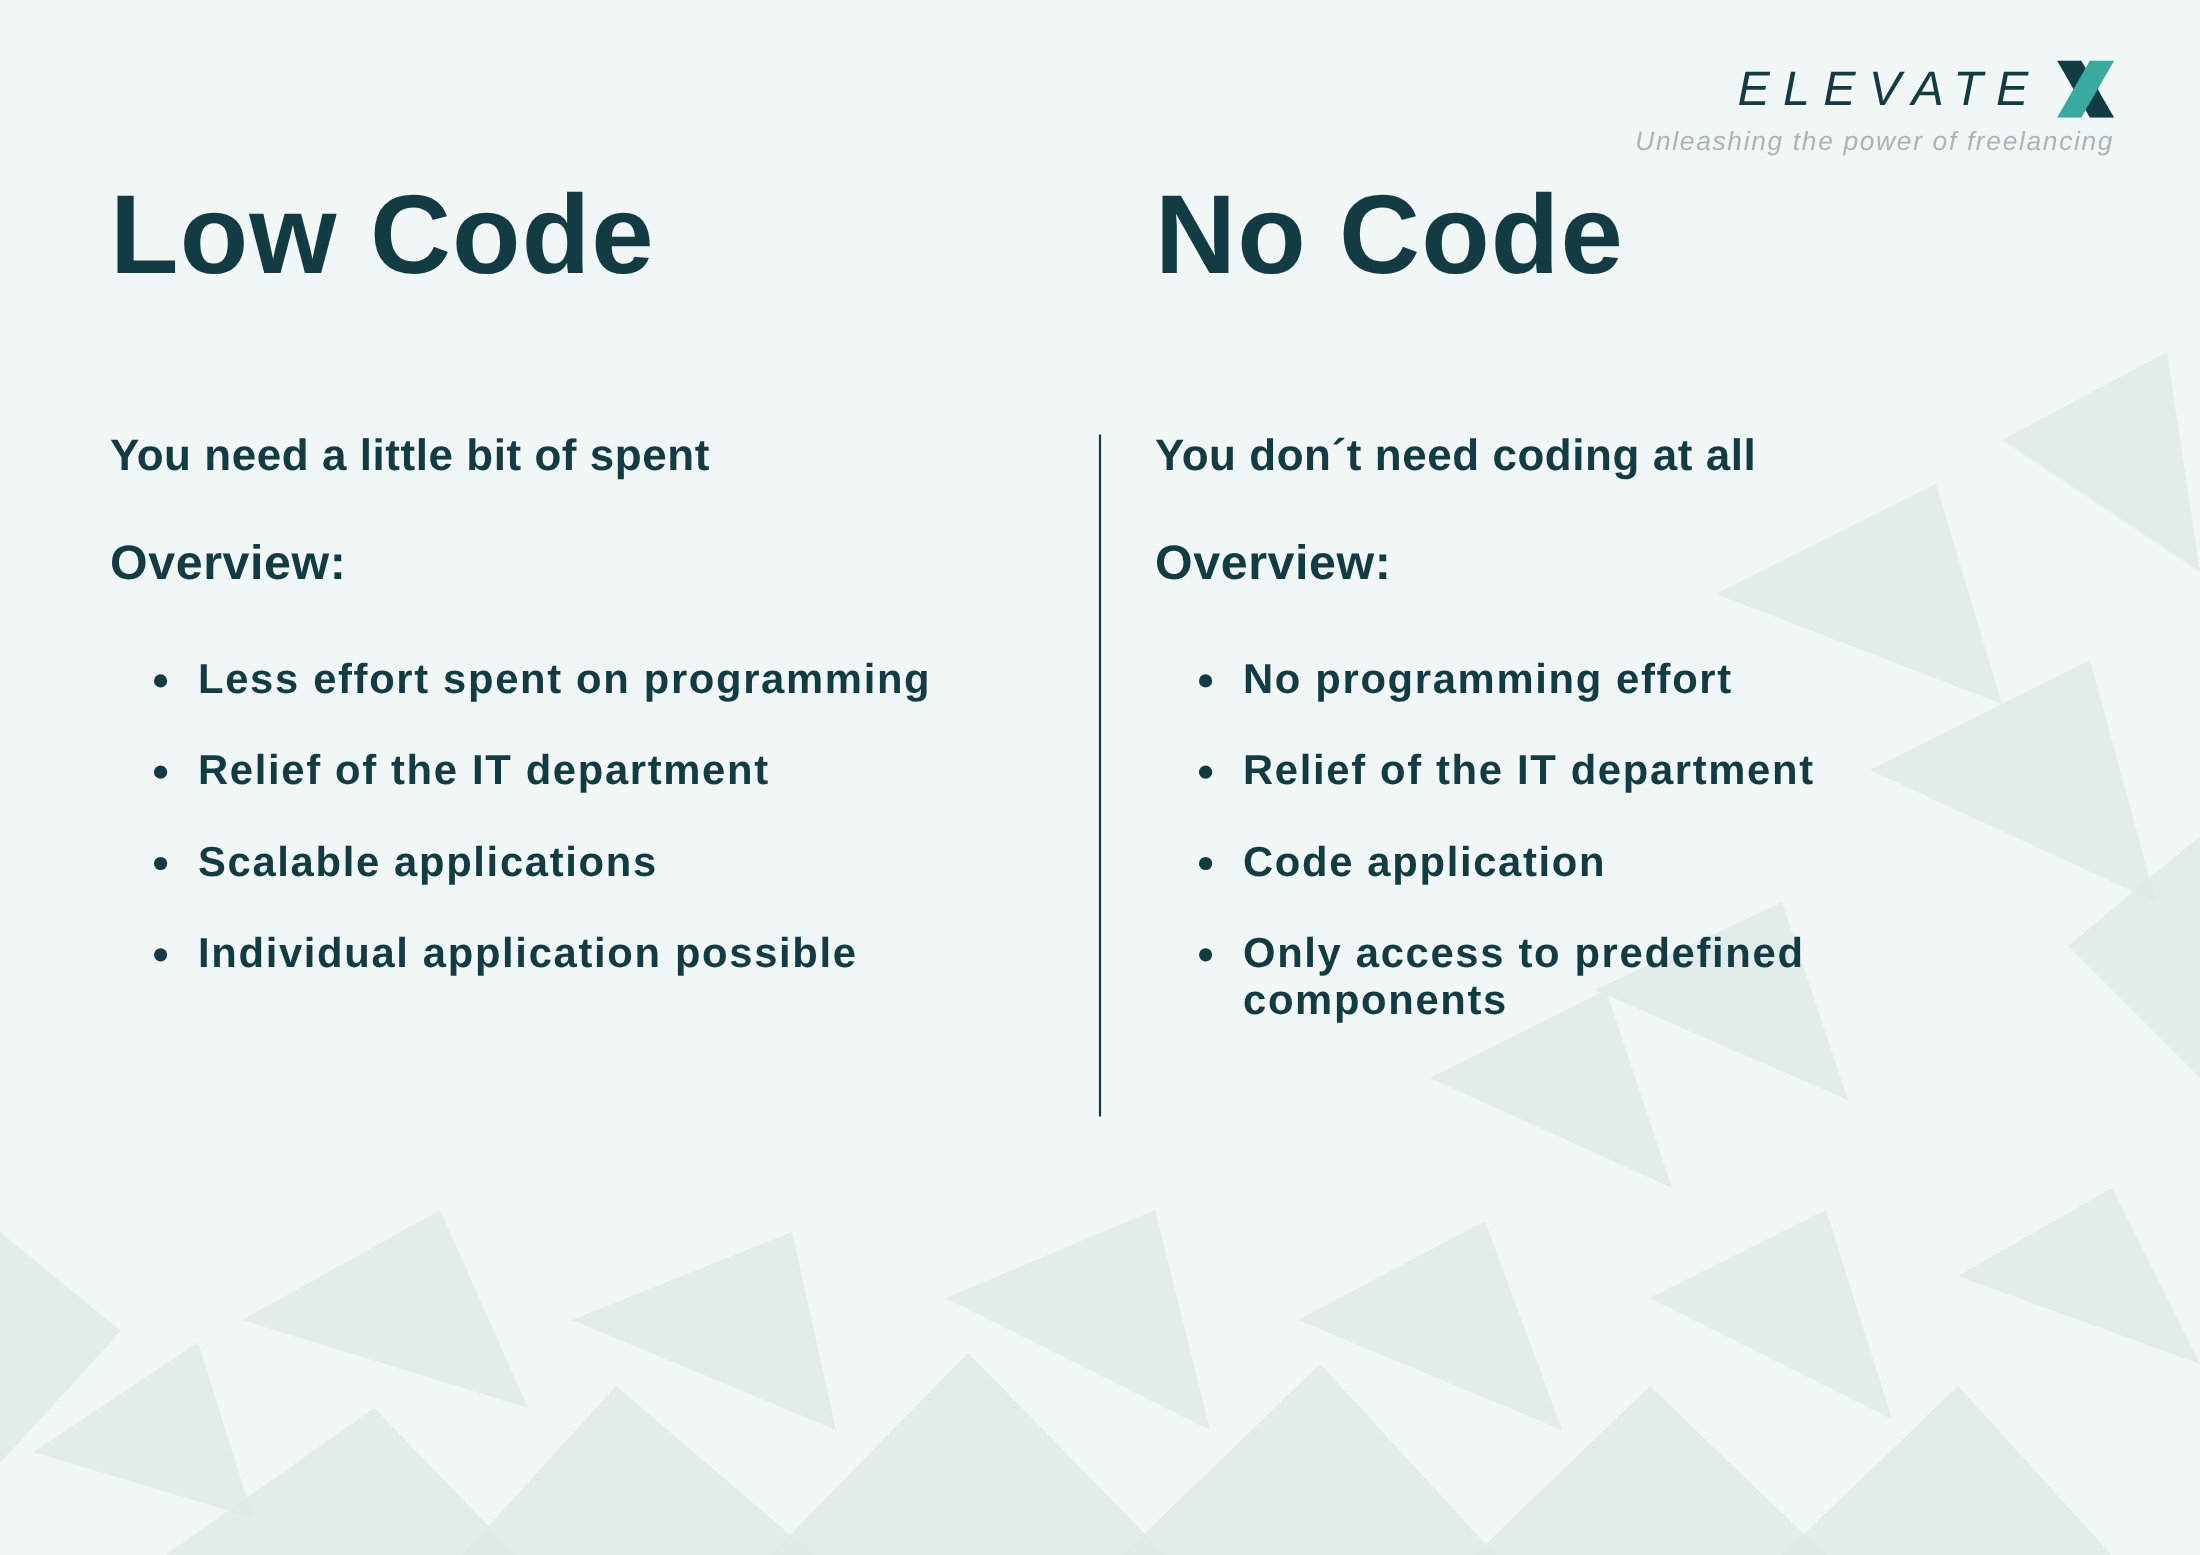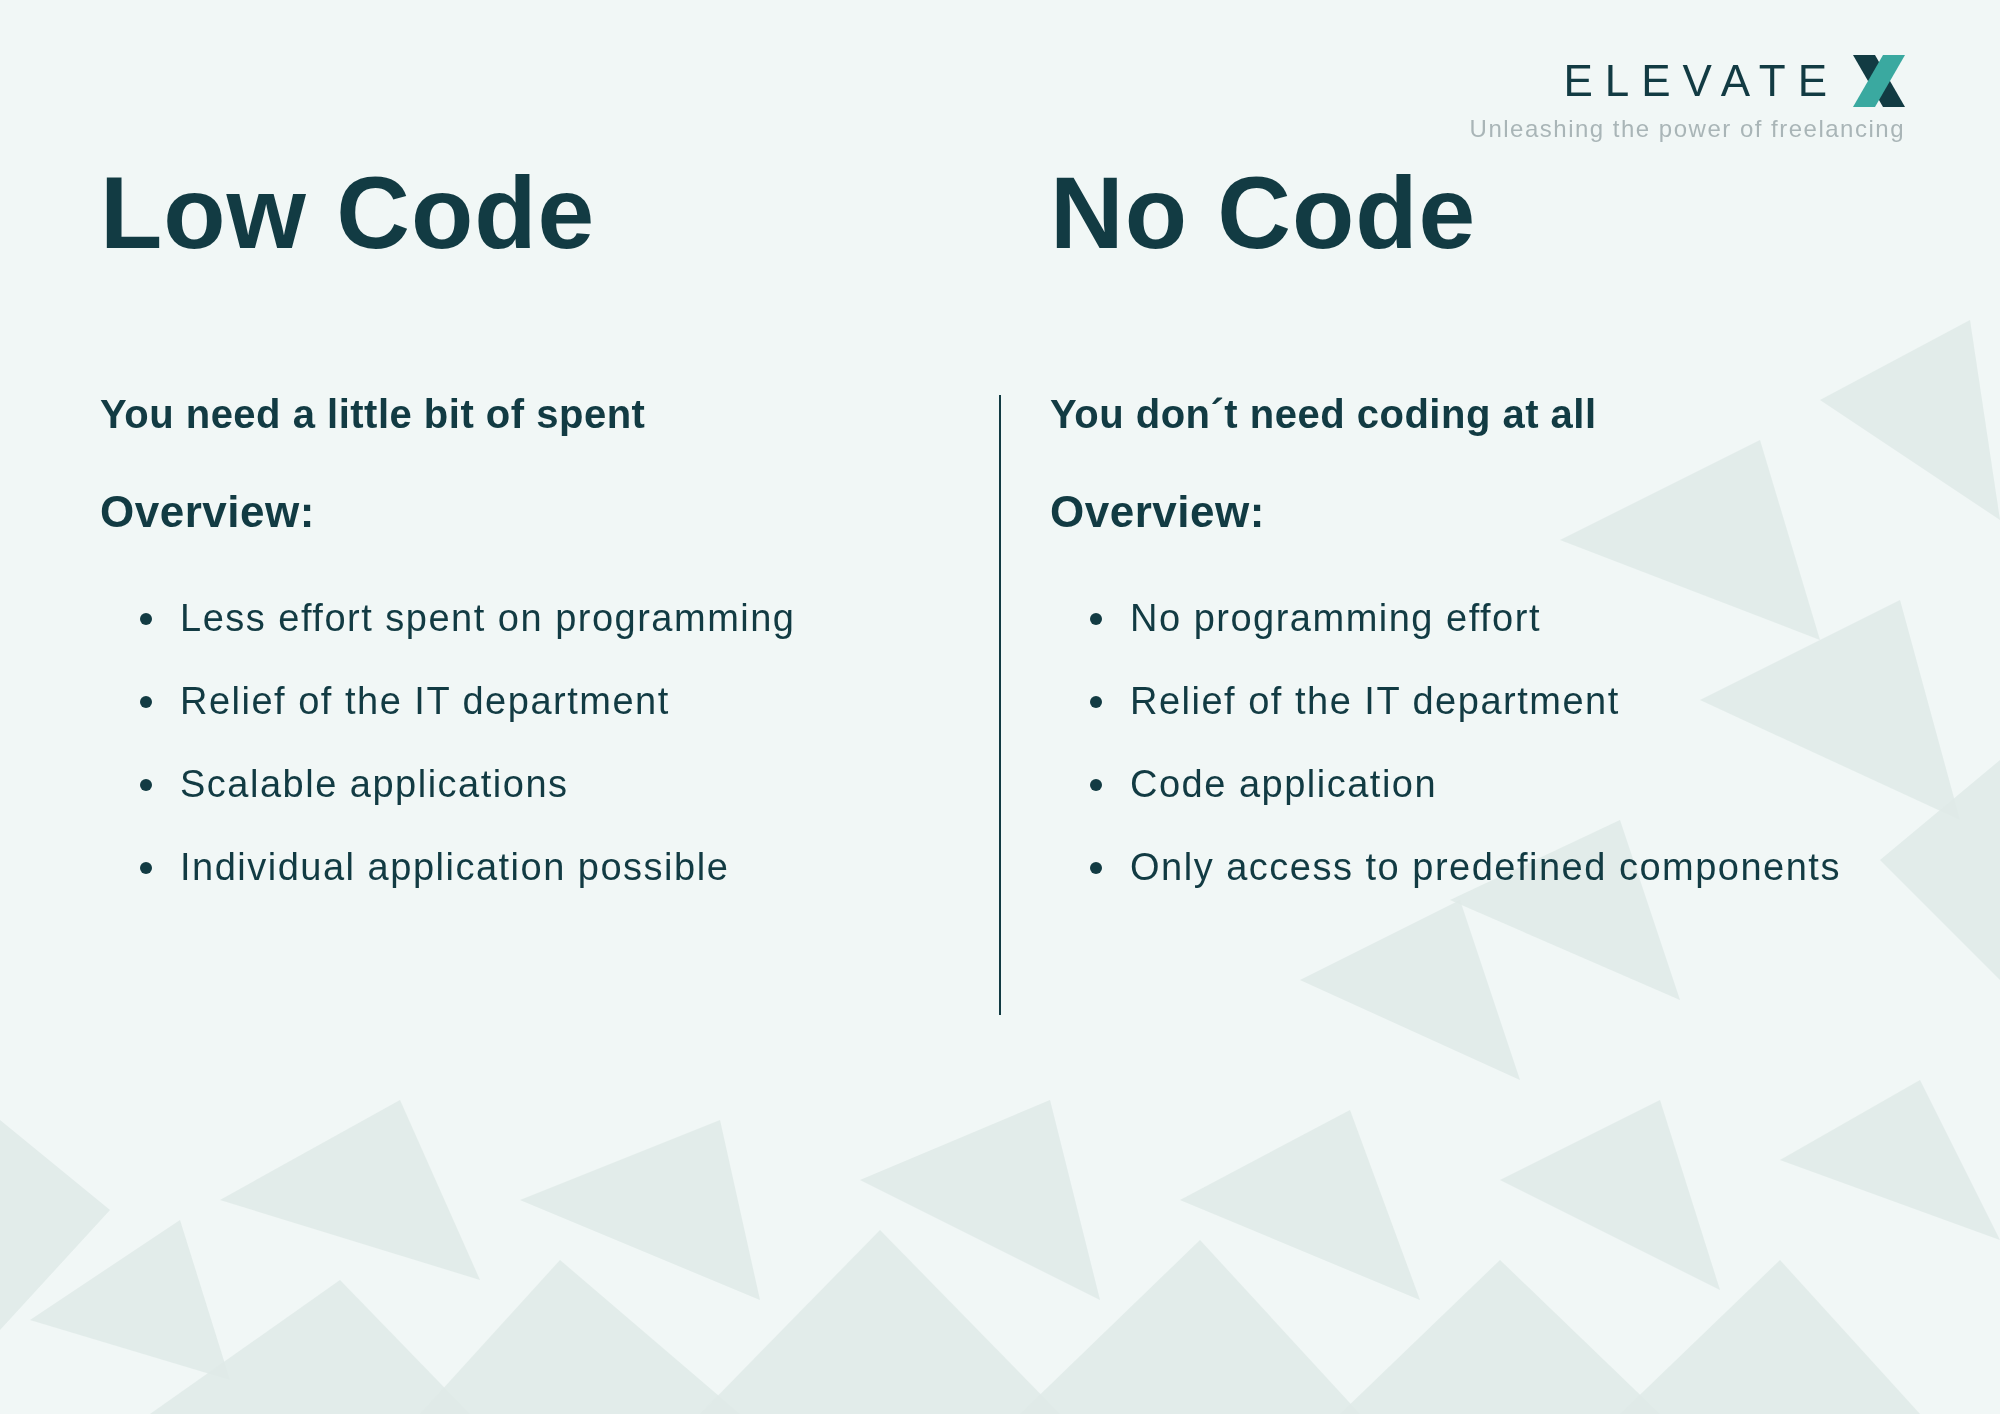--- a/index.html
+++ b/index.html
@@ -32,22 +32,23 @@
     .content {
       position: relative;
       z-index: 1;
       width: 100%;
       height: 100%;
     }
 
     .brand {
       position: absolute;
       top: 55px;
-      right: 95px;
+      right: 78px;
       text-align: right;
+      font-style: italic;
     }
 
     .brand-logo {
       display: flex;
       align-items: center;
       justify-content: flex-end;
       gap: 14px;
     }
 
     .brand-name {
@@ -119,21 +120,21 @@
       padding-left: 40px;
     }
 
     .col-list li {
       font-size: 38px;
       color: #123b43;
       margin-bottom: 40px;
       position: relative;
       padding-left: 40px;
       letter-spacing: 1.5px;
-      font-weight: 400;
+      font-weight: 700;
     }
 
     .col-list li::before {
       content: '';
       position: absolute;
       left: 0;
       top: 16px;
       width: 12px;
       height: 12px;
       background-color: #123b43;

